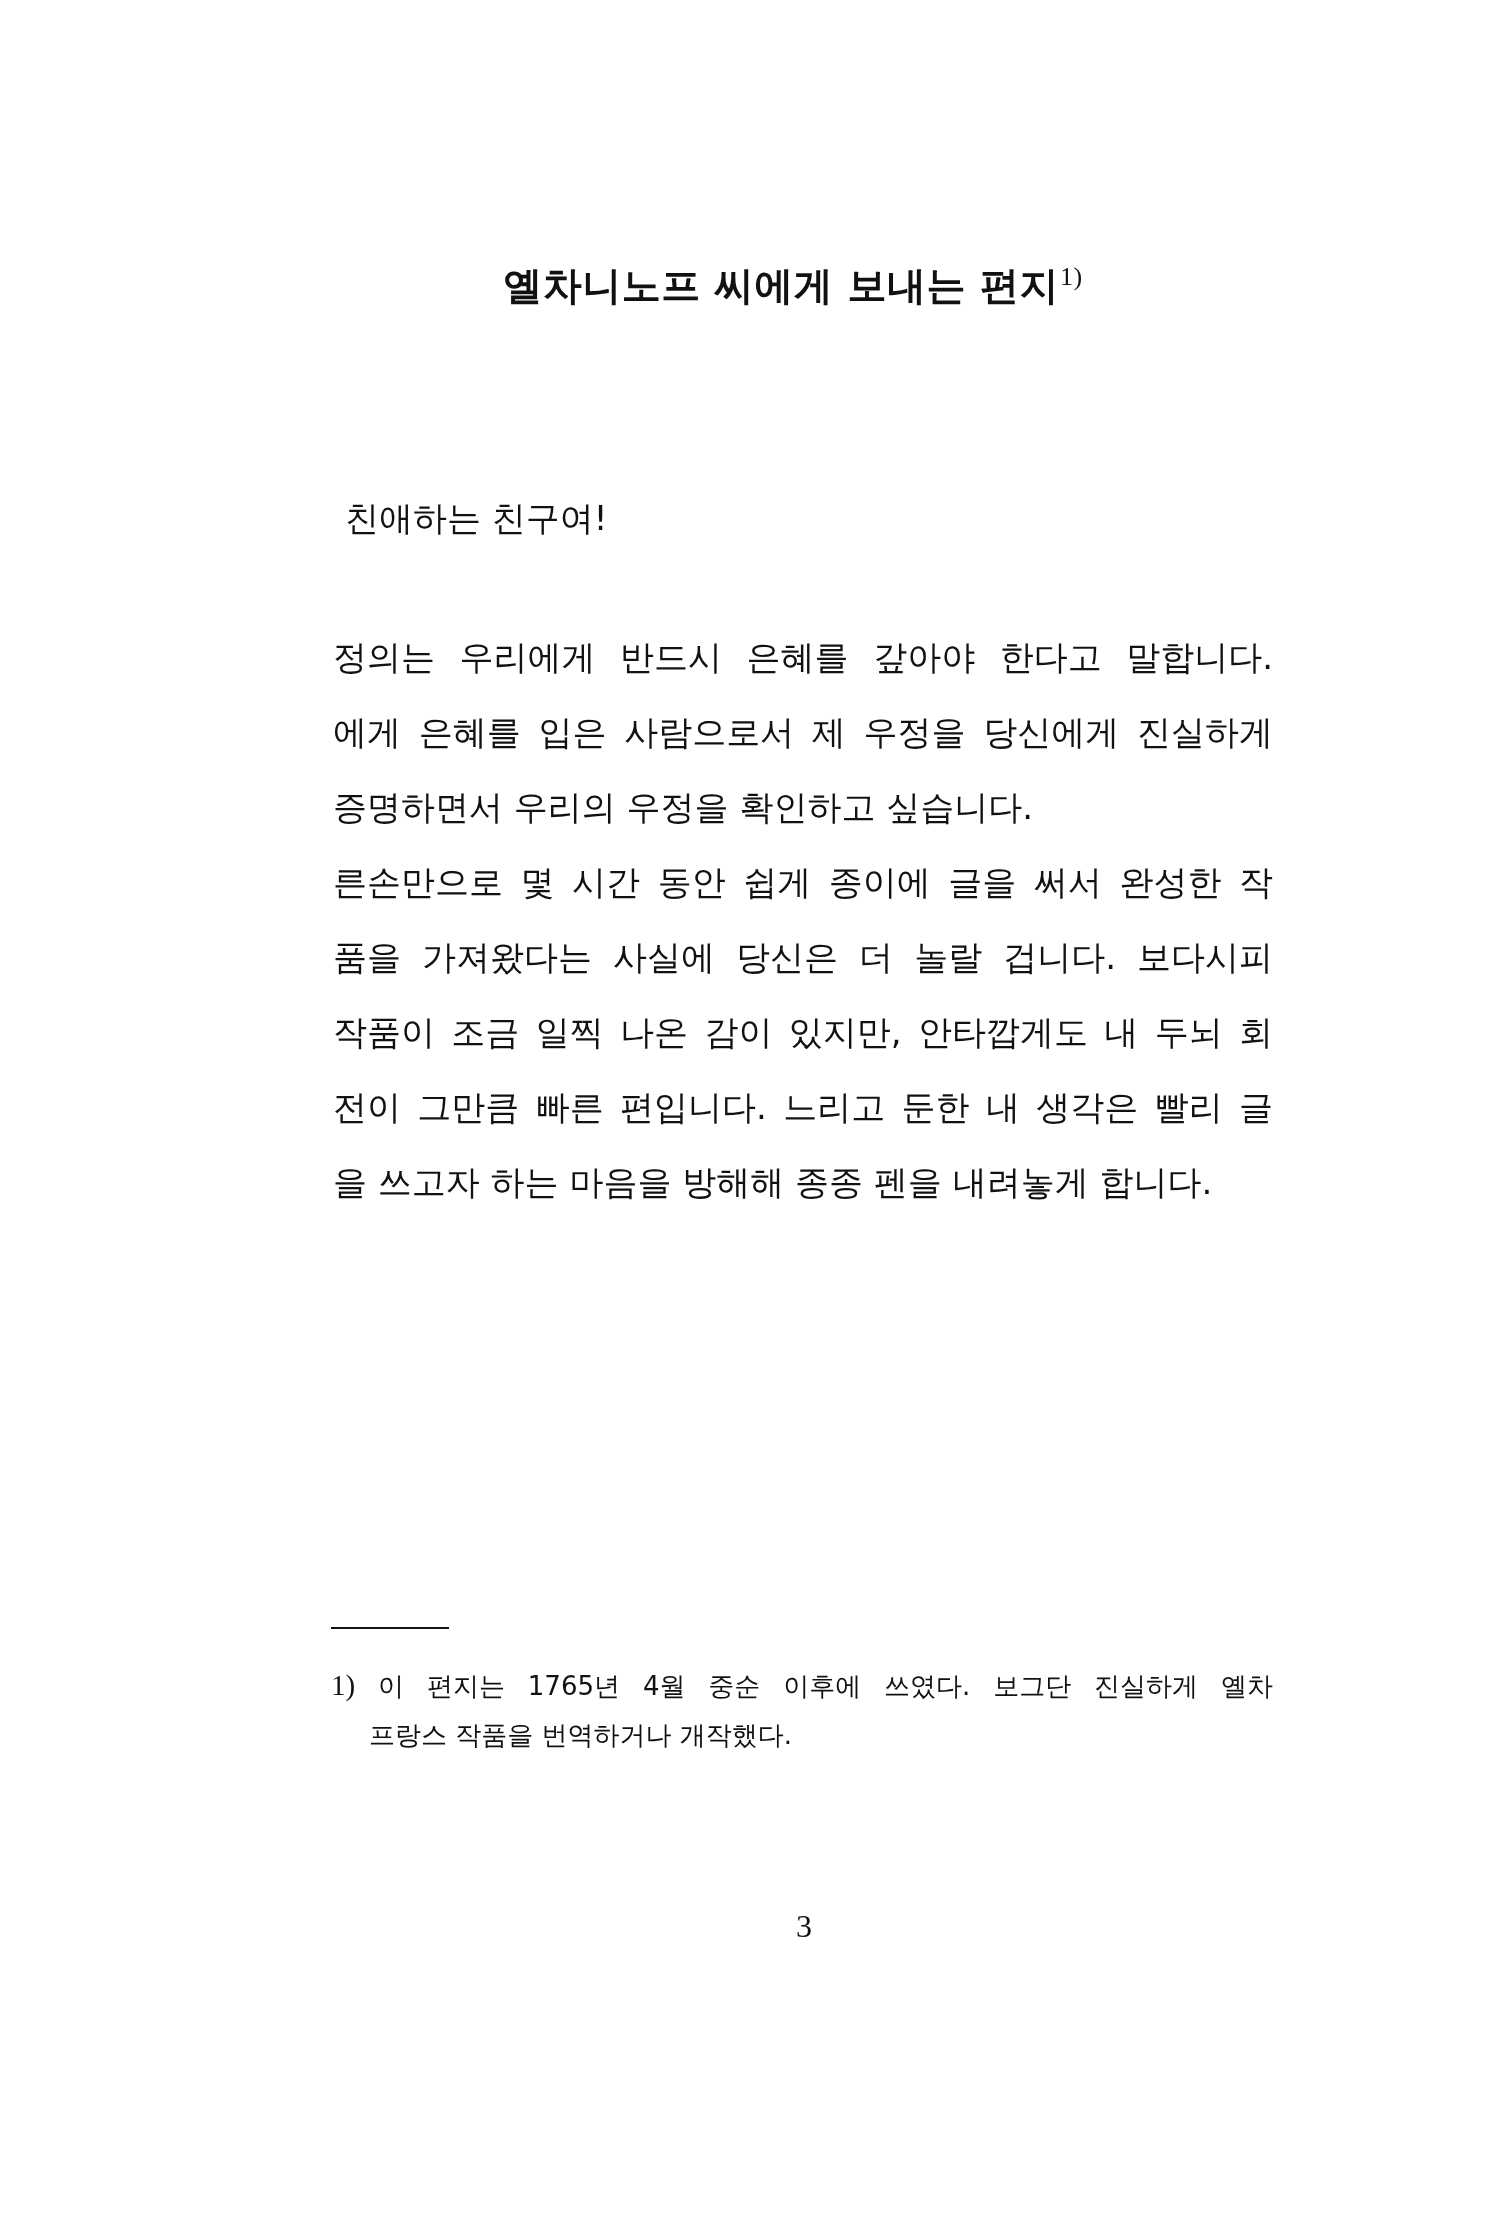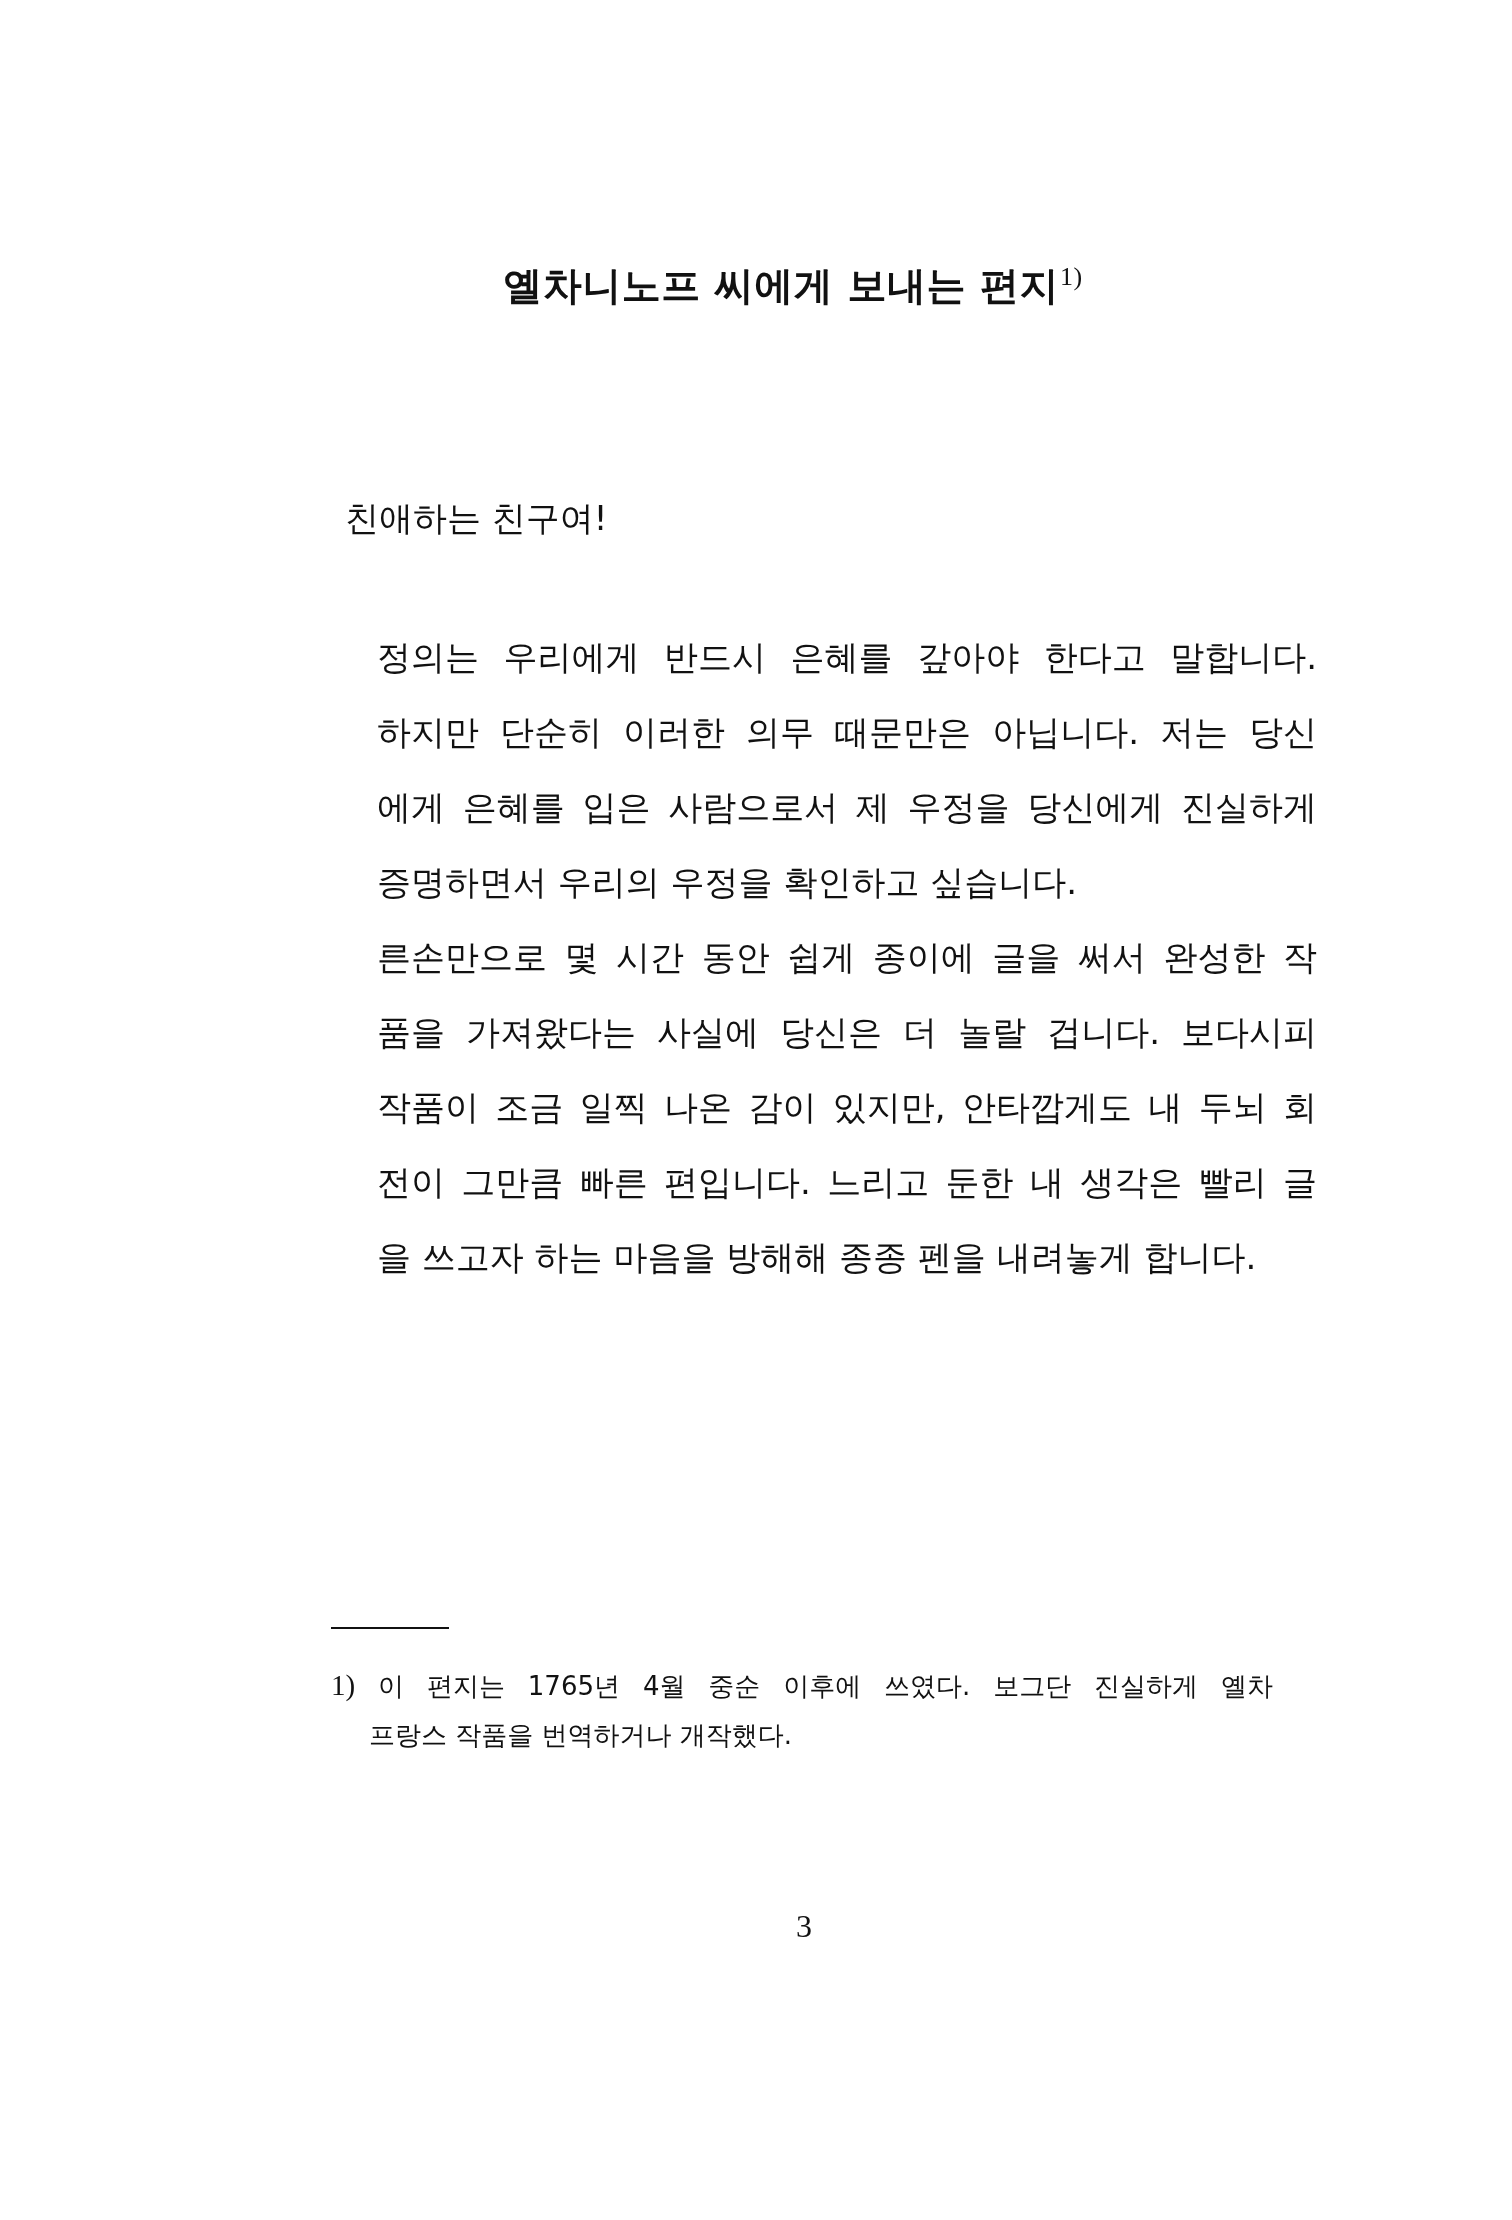--- a/index.html
+++ b/index.html
@@ -52,21 +52,20 @@
       margin: 12px;
     }
     .body {
       position: absolute;
       top: 620px;
       left: 333px;
       width: 940px;
       font-family: "DejaVu Sans", "Liberation Sans", sans-serif;
       font-size: 34px;
       line-height: 75px;
-      margin-left: 44px;
     }
     .line {
       display: block;
       white-space: nowrap;
       text-align: justify;
       text-align-last: justify;
       height: 75px;
     }
     .line.last {
       text-align-last: left;
@@ -124,21 +123,20 @@
 
 <div class="page">
 
   <h1 class="title"><span>옐차니노프 씨에게 보내는 편지</span><sup>1)</sup></h1>
 
   <p class="greeting">친애하는 친구여!</p>
 
   <div class="body">
     <div>
       <span class="line">정의는 우리에게 반드시 은혜를 갚아야 한다고 말합니다.</span>
-      <span class="line">하지만 단순히 이러한 의무 때문만은 아닙니다. 저는 당신</span>
       <span class="line">에게 은혜를 입은 사람으로서 제 우정을 당신에게 진실하게</span>
       <span class="line last">증명하면서 우리의 우정을 확인하고 싶습니다.</span>
     </div>
     <div>
       <span class="line">른손만으로 몇 시간 동안 쉽게 종이에 글을 써서 완성한 작</span>
       <span class="line">품을 가져왔다는 사실에 당신은 더 놀랄 겁니다. 보다시피</span>
       <span class="line">작품이 조금 일찍 나온 감이 있지만, 안타깝게도 내 두뇌 회</span>
       <span class="line">전이 그만큼 빠른 편입니다. 느리고 둔한 내 생각은 빨리 글</span>
       <span class="line last">을 쓰고자 하는 마음을 방해해 종종 펜을 내려놓게 합니다.</span>
     </div>

